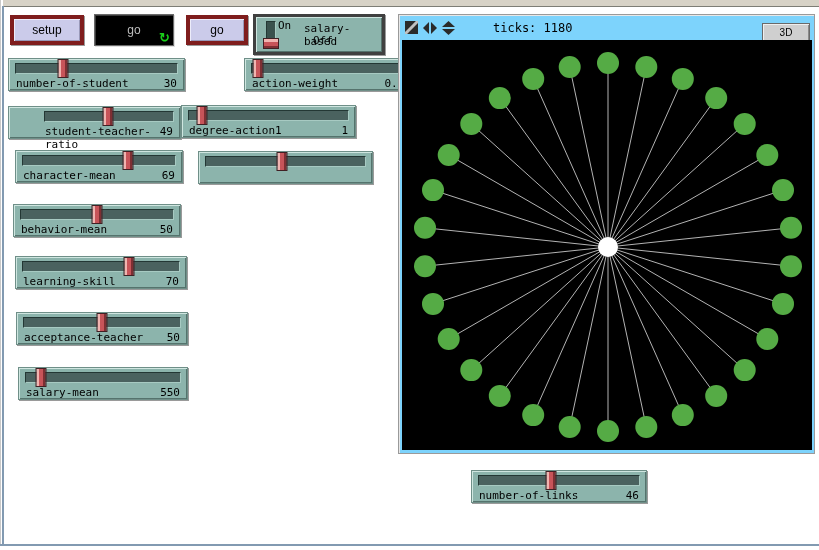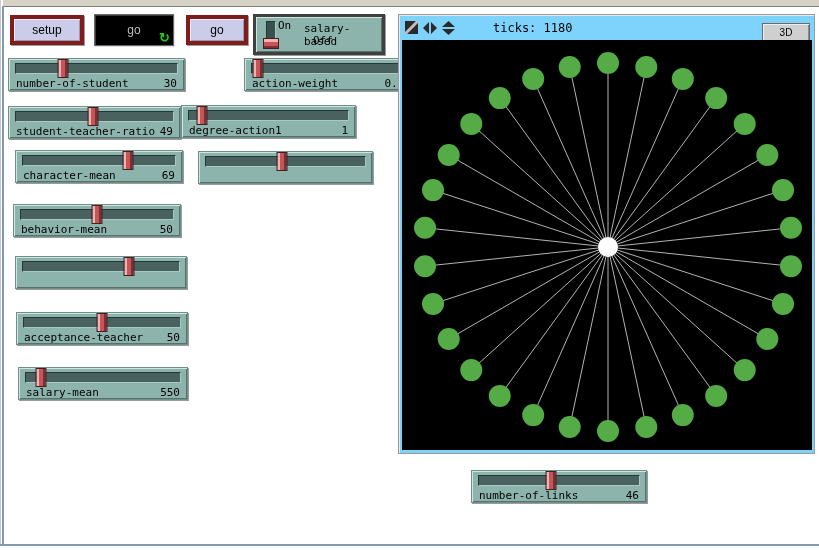--- a/index.html
+++ b/index.html
@@ -114,21 +114,21 @@
     </div>
     <div class="slider" style="left: 197px; top: 58px; width: 175px; margin-left: 47px;">
       <div class="groove">
         <div class="handle" style="left:4%"></div>
       </div>
       <div class="srow">
         <span>action-weight</span>
         <span>0.05</span>
       </div>
     </div>
-    <div class="slider" style="left: 8px; top: 106px; width: 173px;">
+    <div class="slider" style="left: 8px; top: 106px; width: 173px; padding-left: 29px;">
       <div class="groove">
         <div class="handle" style="left:49%"></div>
       </div>
       <div class="srow">
         <span>student-teacher-ratio</span>
         <span>49</span>
       </div>
     </div>
     <div class="slider" style="left: 181px; top: 105px; width: 175px;">
       <div class="groove">
@@ -158,20 +158,24 @@
         <div class="handle" style="left:50%"></div>
       </div>
       <div class="srow">
         <span>behavior-mean</span>
         <span>50</span>
       </div>
     </div>
     <div class="slider" style="left: 15px; top: 256px; width: 172px;">
       <div class="groove">
         <div class="handle" style="left:68%"></div>
+      </div>
+      <div class="srow">
+        <span>learning-skill</span>
+        <span>70</span>
       </div>
     </div>
     <div class="slider" style="left: 16px; top: 312px; width: 172px;">
       <div class="groove">
         <div class="handle" style="left:50%"></div>
       </div>
       <div class="srow">
         <span>acceptance-teacher</span>
         <span>50</span>
       </div>

